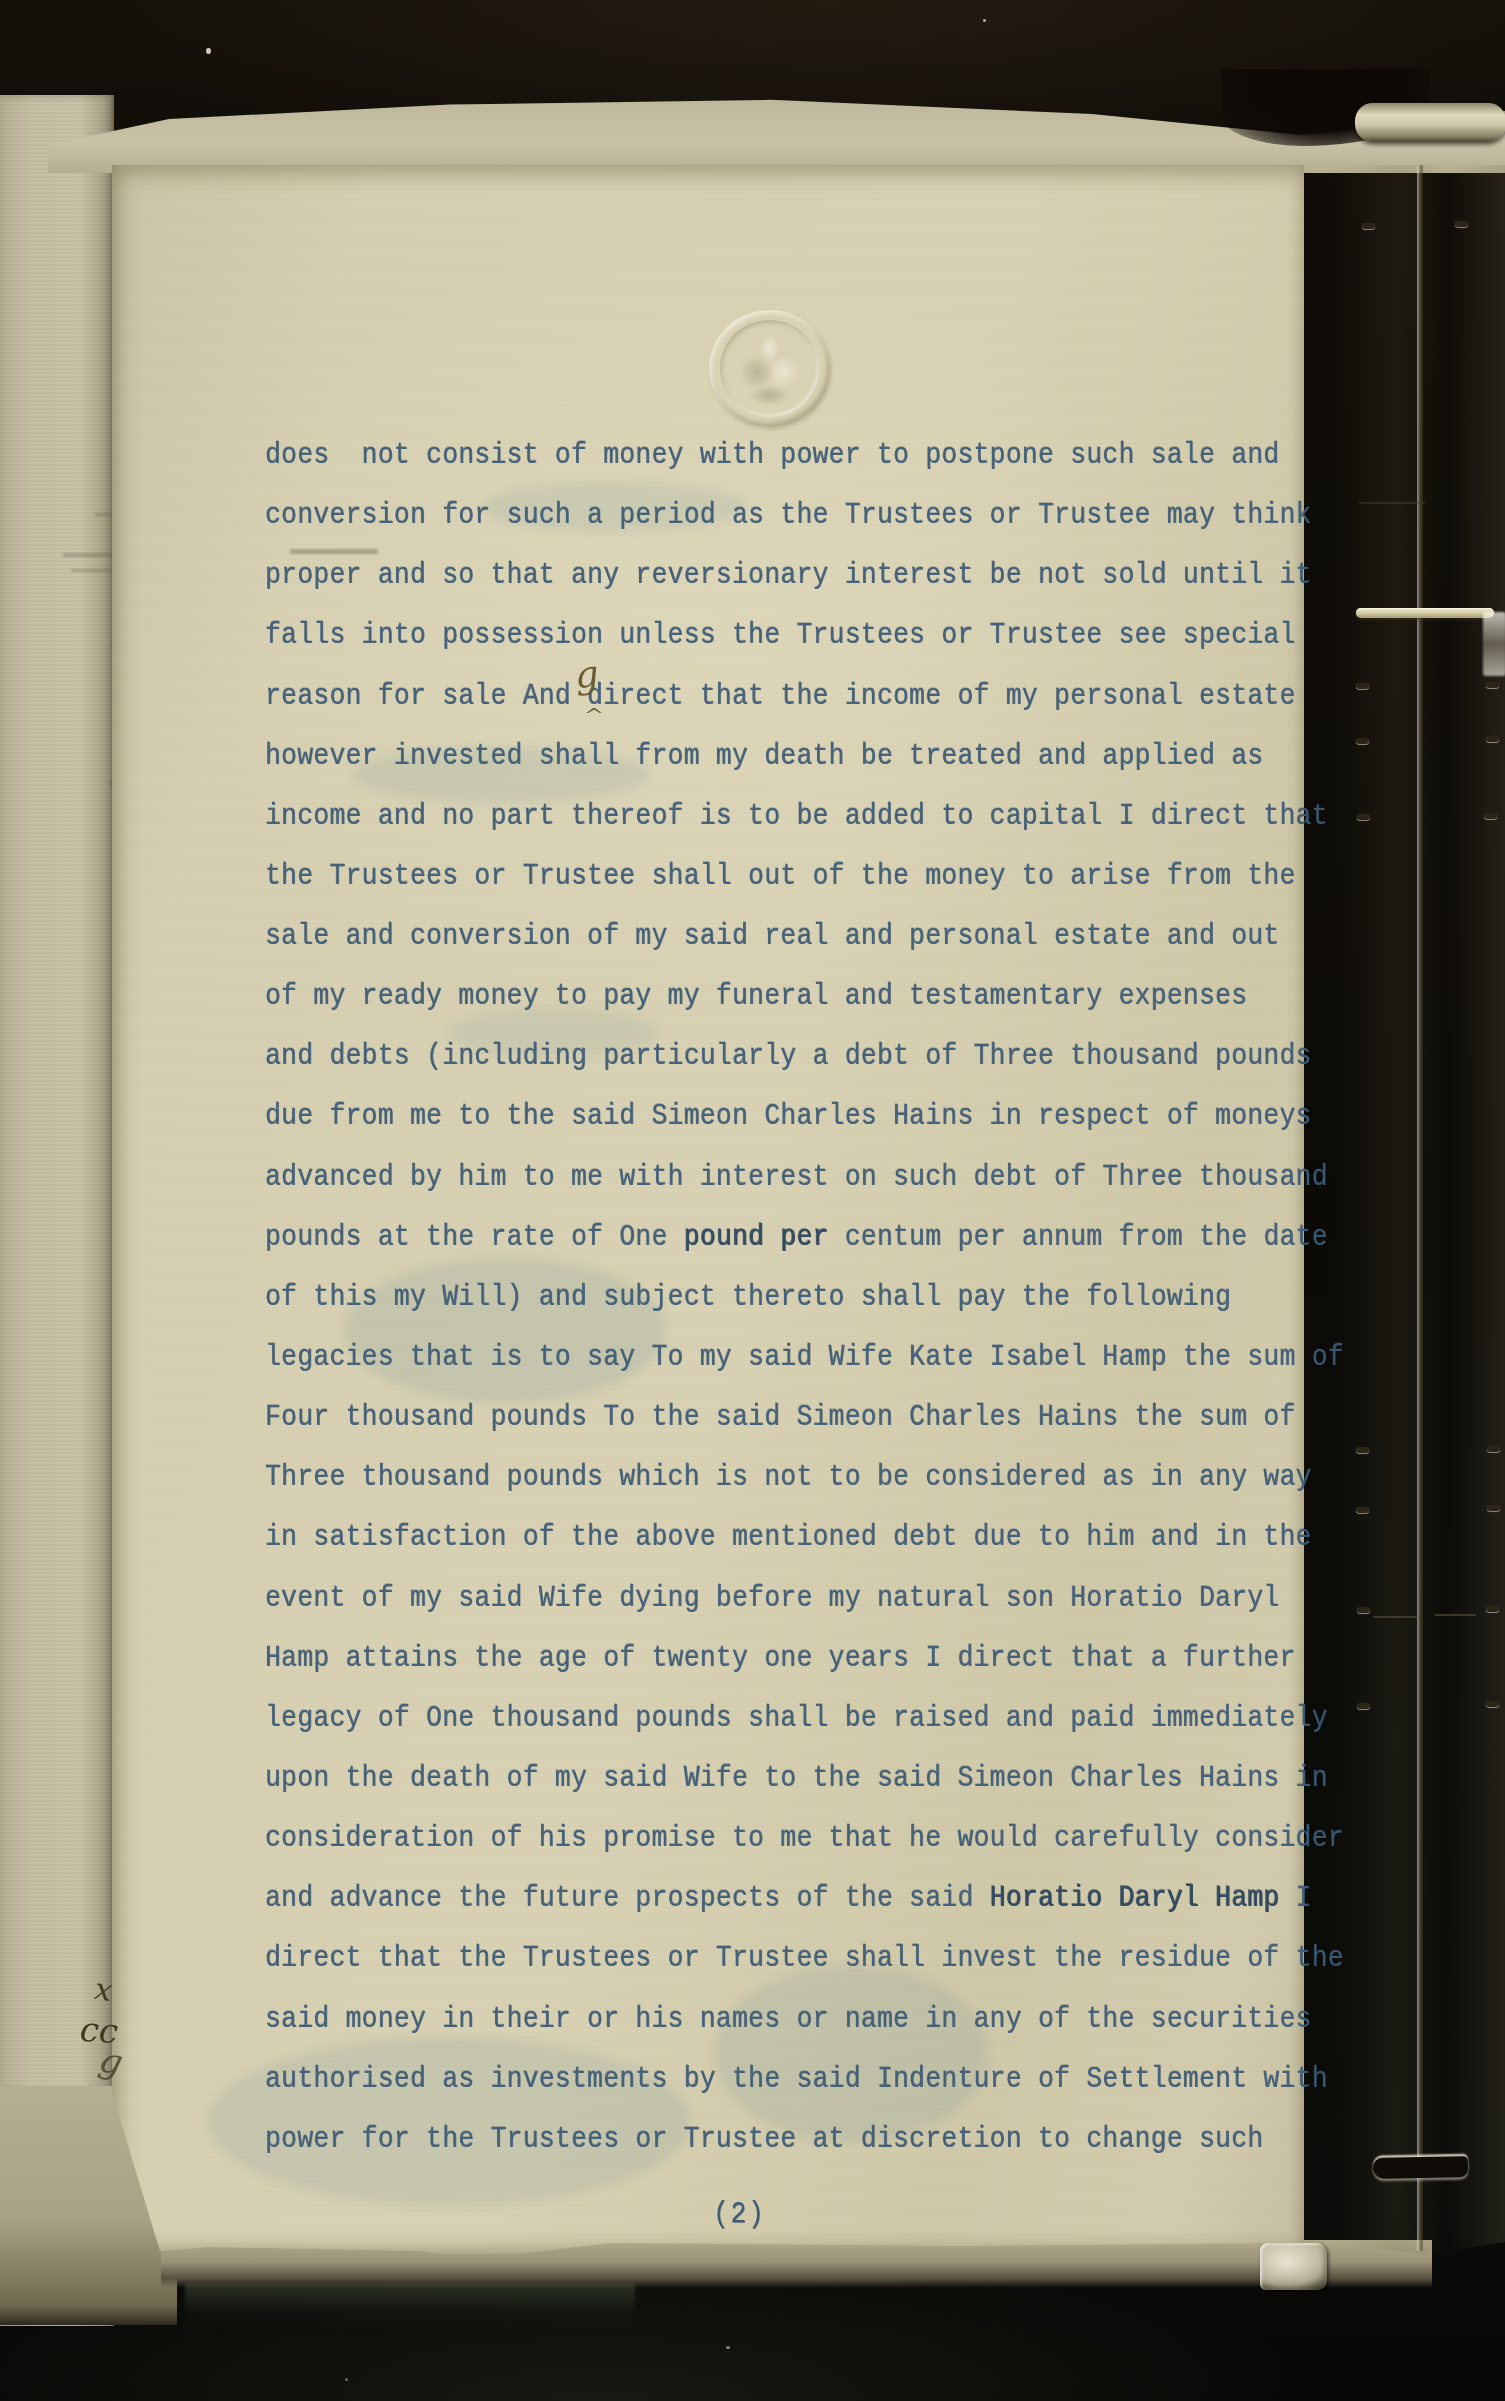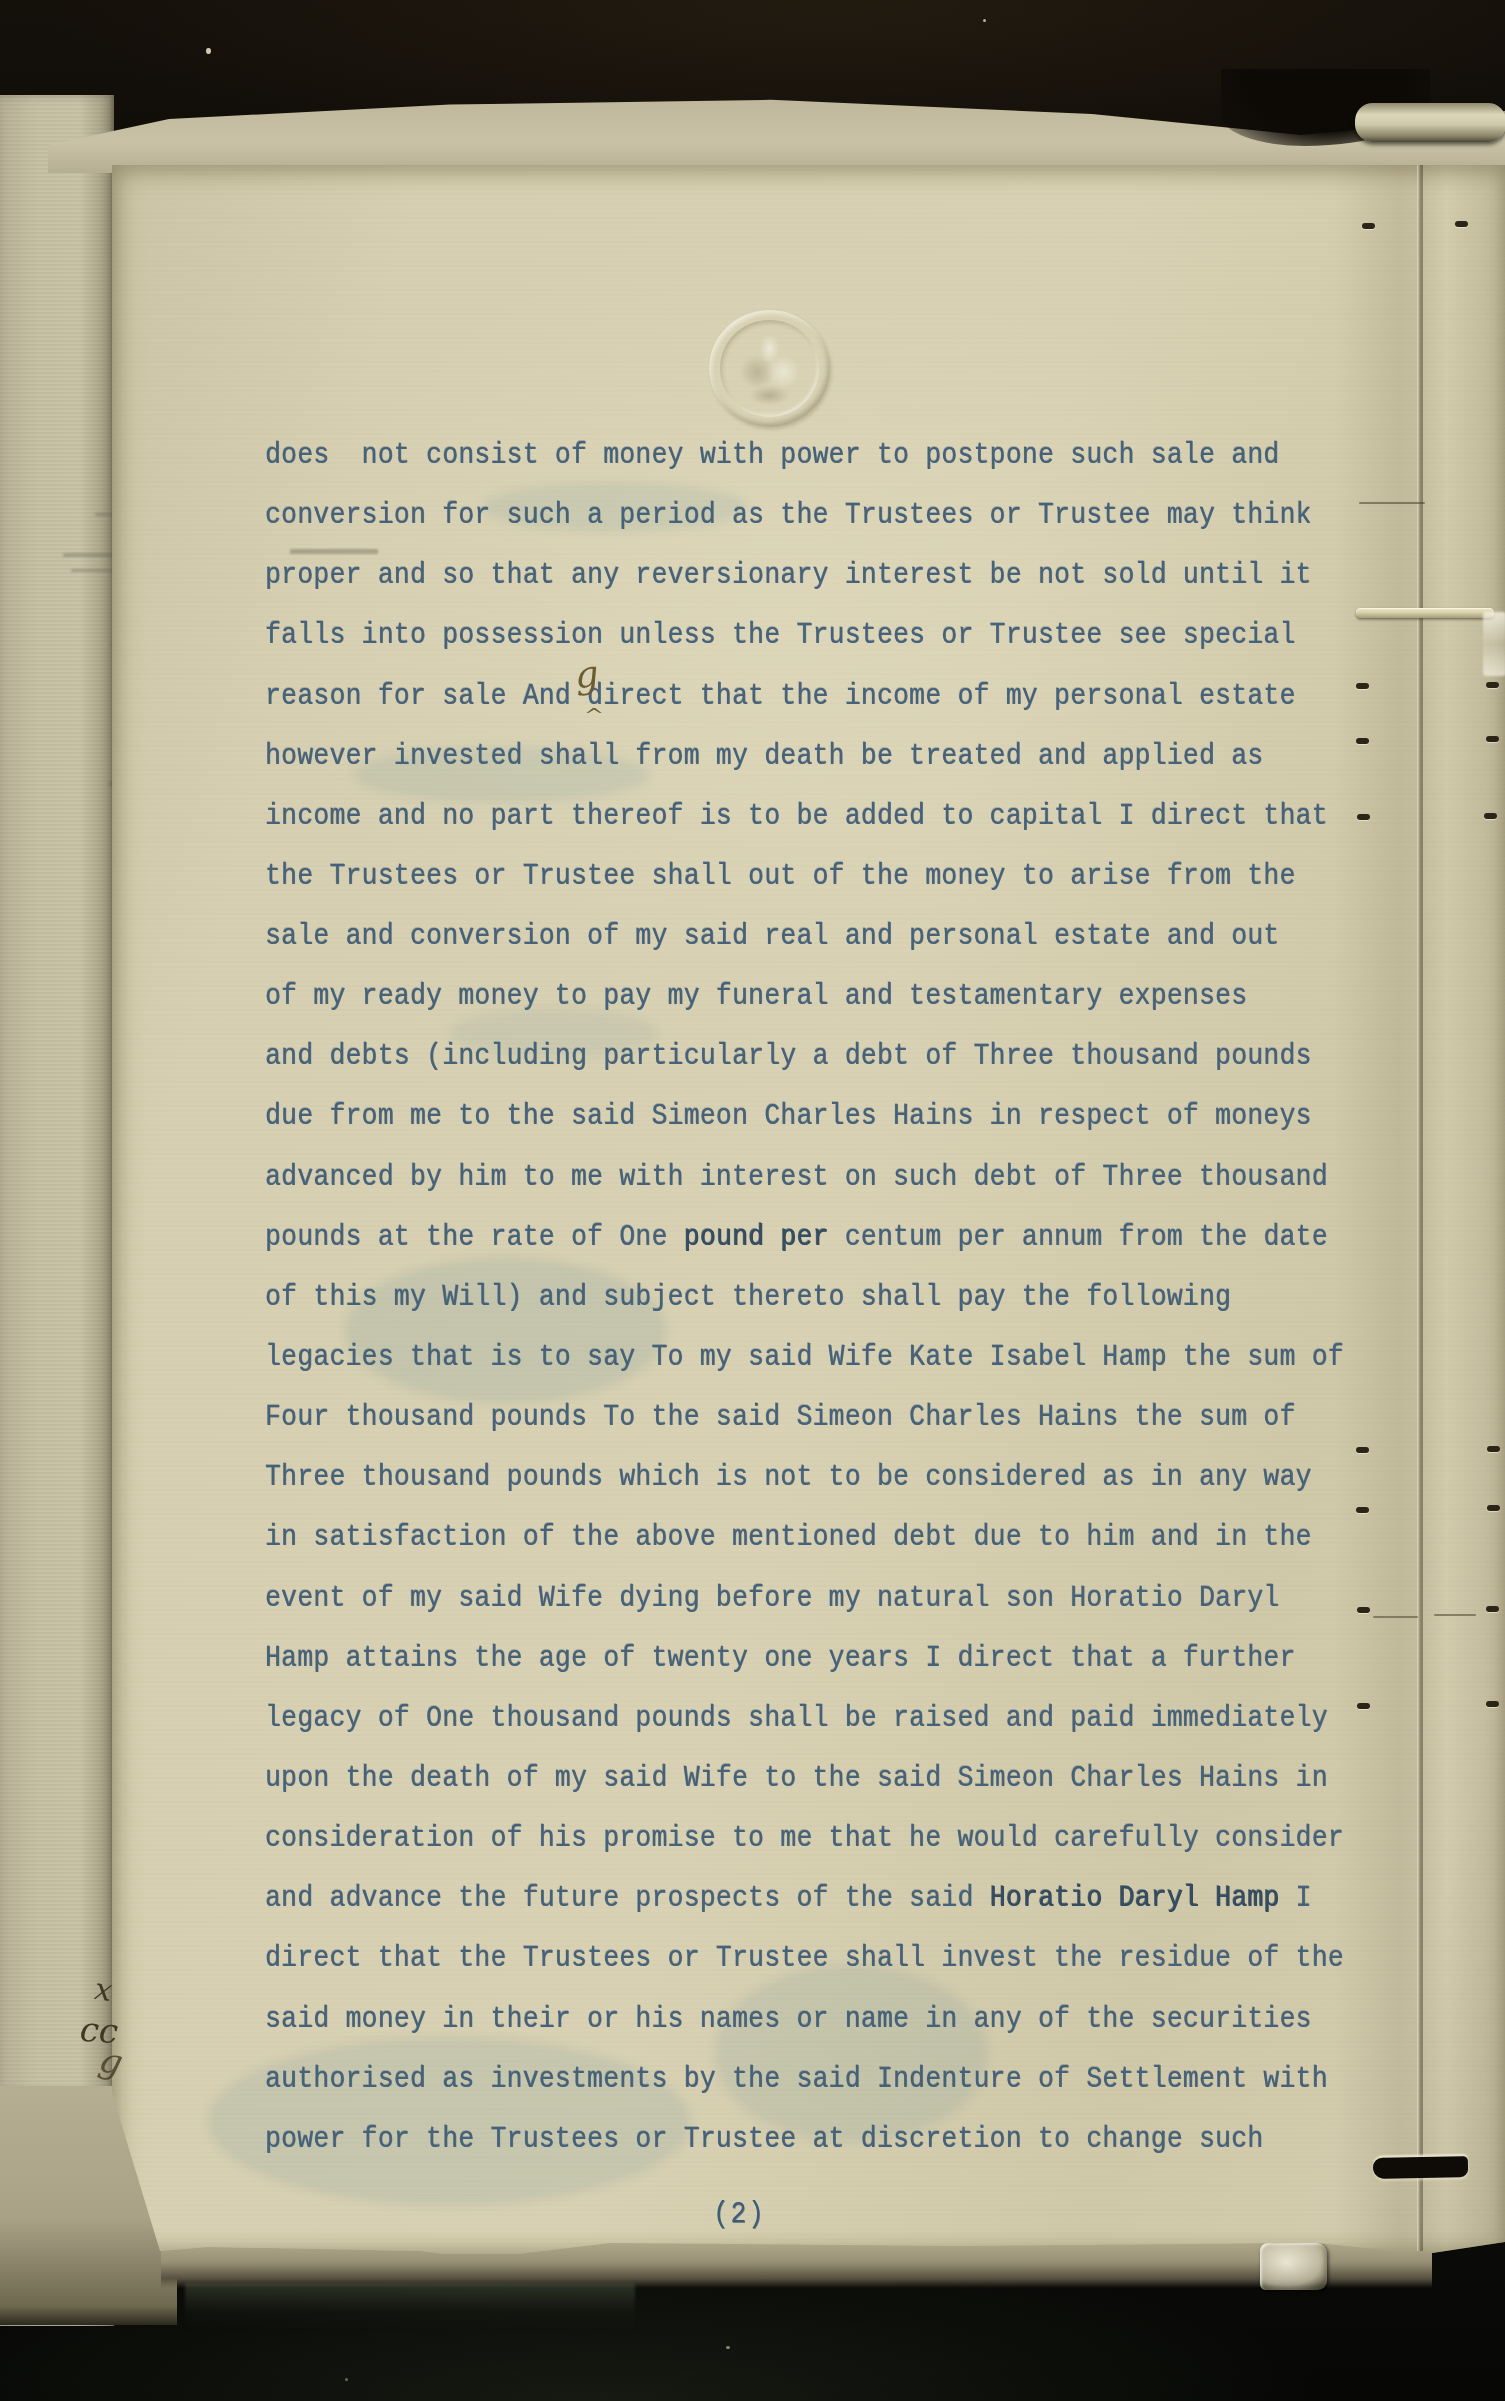--- a/index.html
+++ b/index.html
@@ -55,21 +55,21 @@
     border-radius:0 0 60% 40%;
   }
   .roll-edge{
     position:absolute;left:1355px;top:103px;width:151px;height:39px;z-index:4;
     border-radius:17.7px;
     background:linear-gradient(180deg,#8f8970 0%, #ddd7ba 30%, #cfc9ac 55%, #8a8468 85%, #4d4836 100%);
     box-shadow:0 2.4px 4px rgba(0,0,0,.6);
   }
   
   .page{
-    position:absolute;left:112px;top:165px;width:1393px;height:2089px;z-index:2;
+    position:absolute;left:112px;top:165px;width:1192px;height:2089px;z-index:2;
     background:
       radial-gradient(ellipse 723px 562px at 48% 22%, rgba(232,226,200,.35) 0%, transparent 70%),
       repeating-linear-gradient(0deg, rgba(110,100,72,.025) 0 1.6px, transparent 1.6px 4.8px),
       linear-gradient(105deg,#cbc4a6 0%, #d6cfb1 16%, #d8d1b3 52%, #cfc8a9 78%, #d2cbad 92%, #c6bfa1 100%);
     clip-path:polygon(0px 0px,1393px 0px,1393px 2077px,1314px 2089px,1205px 2078px,844px 2081px,498px 2078px,366px 2094px,309px 2086px,96px 2082px,48px 2086px,0px 1928px);
     box-shadow:inset 0 11.2px 17.7px rgba(105,96,66,.28), inset 11.2px 0 21px rgba(105,96,66,.22), inset 0 -8px 14.5px rgba(105,96,66,.25);
   }
   .page-right-shade{
     position:absolute;left:1221px;top:0;width:172px;height:2089px;
     background:linear-gradient(90deg, transparent 0%, rgba(110,100,70,.16) 38%, rgba(92,82,56,.10) 52%, transparent 66%, rgba(118,108,82,.22) 100%);

